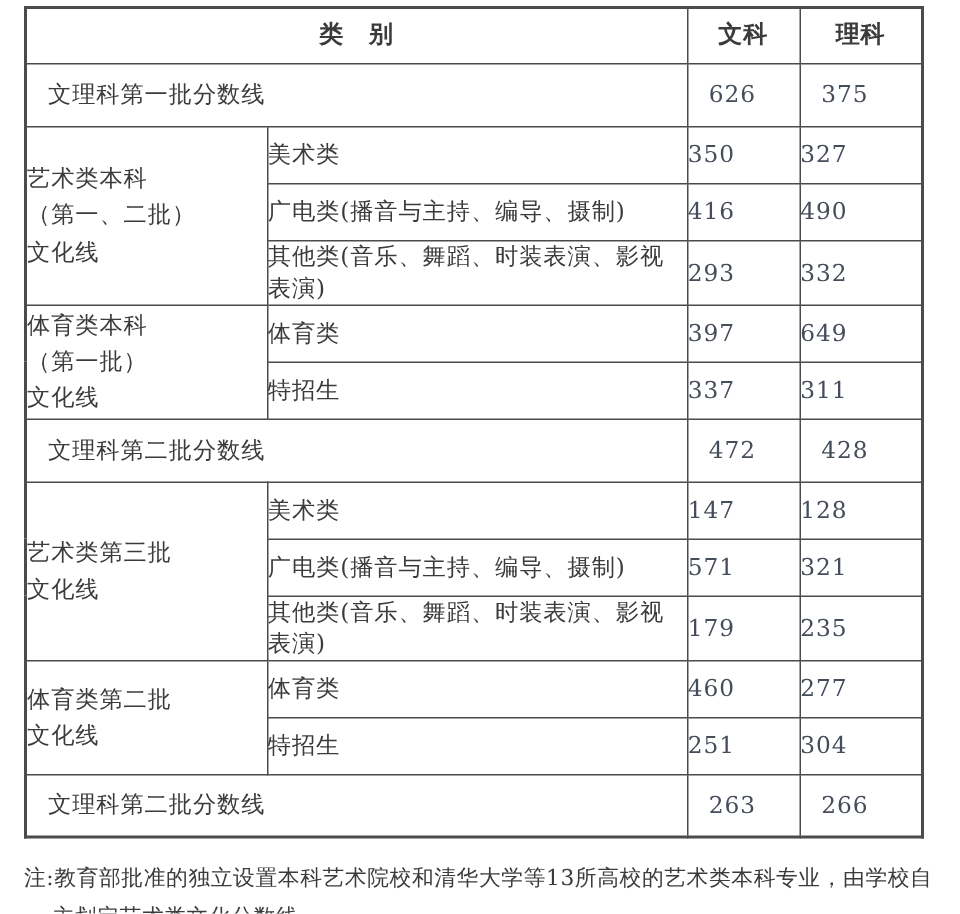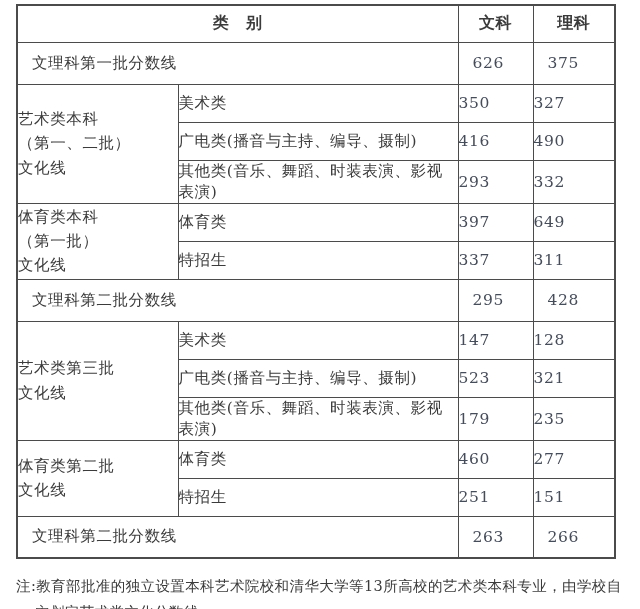--- a/index.html
+++ b/index.html
@@ -122,53 +122,53 @@
         <td class="num">649</td>
       </tr>
       <tr class="sub-row">
         <td class="sub-label">特招生</td>
         <td class="num">337</td>
         <td class="num">311</td>
       </tr>
 
       <tr class="summary-row">
         <td colspan="2" class="row-label">文理科第二批分数线</td>
-        <td class="num">295</td>
+        <td class="num">472</td>
         <td class="num">428</td>
       </tr>
 
       <tr class="sub-row">
         <td rowspan="3" class="group-label">艺术类第三批
 文化线</td>
         <td class="sub-label">美术类</td>
         <td class="num">147</td>
         <td class="num">128</td>
       </tr>
       <tr class="sub-row">
         <td class="sub-label">广电类(播音与主持、编导、摄制)</td>
-        <td class="num">523</td>
+        <td class="num">571</td>
         <td class="num">321</td>
       </tr>
       <tr class="sub-row">
         <td class="sub-label">其他类(音乐、舞蹈、时装表演、影视表演)</td>
         <td class="num">179</td>
         <td class="num">235</td>
       </tr>
 
       <tr class="sub-row">
         <td rowspan="2" class="group-label">体育类第二批
 文化线</td>
         <td class="sub-label">体育类</td>
         <td class="num">460</td>
         <td class="num">277</td>
       </tr>
       <tr class="sub-row">
         <td class="sub-label">特招生</td>
         <td class="num">251</td>
-        <td class="num">151</td>
+        <td class="num">304</td>
       </tr>
 
       <tr class="summary-row">
         <td colspan="2" class="row-label">文理科第二批分数线</td>
         <td class="num">263</td>
         <td class="num">266</td>
       </tr>
     </tbody>
   </table>
 

